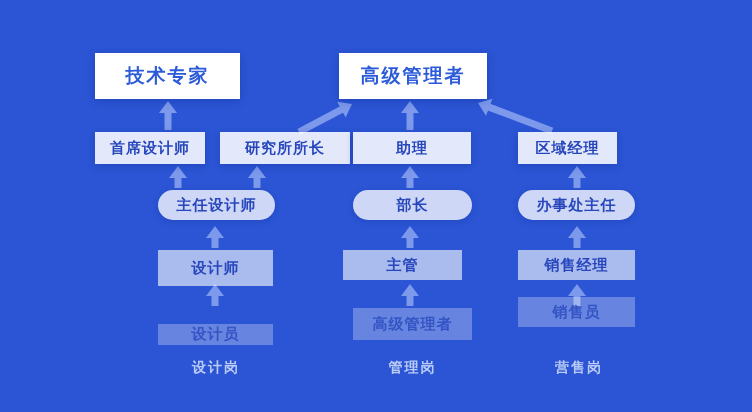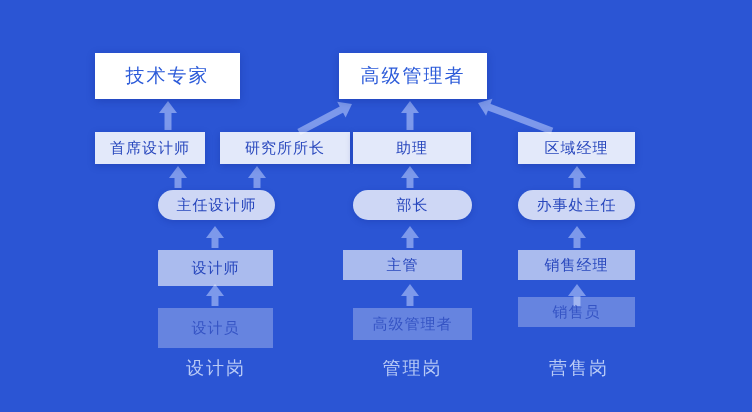--- a/index.html
+++ b/index.html
@@ -5,20 +5,21 @@
   html,body{margin:0;padding:0;}
   body{
     font-family:"Liberation Sans","DejaVu Sans",sans-serif;
     background:#20409a;
   }
   .stage{
     position:relative;
     width:752px;height:412px;
     background:var(--bg,#2B55D4);
     overflow:hidden;
+    font-weight:bold;
   }
   .arrows{
     position:absolute;left:0;top:0;width:752px;height:412px;
     pointer-events:none;
   }
   .box{
     position:absolute;
     display:flex;align-items:center;justify-content:center;
     box-sizing:border-box;
     color:var(--box-text,#2847BD);
@@ -47,21 +48,21 @@
   }
   .row5{
     background:rgba(255,255,255,0.28);
   }
   .row5 span{opacity:0.78;}
   .col-label{
     position:absolute;
     top:356px;height:24px;
     display:flex;align-items:center;justify-content:center;
     color:var(--label-text,#B9CBF6);
-    font-size:18px;
+    font-size:14px;
     letter-spacing:2px;
     white-space:nowrap;
   }
 </style>
 </head>
 <body>
 
 <div class="stage">
 
   <svg class="arrows" viewBox="0 0 752 412" xmlns="http://www.w3.org/2000/svg">
@@ -132,21 +133,21 @@
 
   <div class="box row2" style="left:95px;top:132px;width:110px;height:32px">
     <span>首席设计师</span>
   </div>
   <div class="box row2" style="left:220px;top:132px;width:130px;height:32px">
     <span>研究所所长</span>
   </div>
   <div class="box row2" style="left:353px;top:132px;width:118px;height:32px">
     <span>助理</span>
   </div>
-  <div class="box row2" style="left:518px;top:132px;width:117px;height:32px">
+  <div class="box row2" style="left:518px;top:132px;width:99px;height:32px">
     <span>区域经理</span>
   </div>
 
   <div class="box row3" style="left:158px;top:190px;width:117px;height:30px">
     <span>主任设计师</span>
   </div>
   <div class="box row3" style="left:353px;top:190px;width:119px;height:30px">
     <span>部长</span>
   </div>
   <div class="box row3" style="left:518px;top:190px;width:117px;height:30px">
@@ -156,21 +157,21 @@
   <div class="box row4" style="left:158px;top:250px;width:115px;height:36px">
     <span>设计师</span>
   </div>
   <div class="box row4" style="left:343px;top:250px;width:119px;height:30px">
     <span>主管</span>
   </div>
   <div class="box row4" style="left:518px;top:250px;width:117px;height:30px">
     <span>销售经理</span>
   </div>
 
-  <div class="box row5" style="left:158px;top:308px;width:115px;height:40px">
+  <div class="box row5" style="left:158px;top:324px;width:115px;height:21px">
     <span>设计员</span>
   </div>
   <div class="box row5" style="left:353px;top:308px;width:119px;height:32px">
     <span>高级管理者</span>
   </div>
   <div class="box row5" style="left:518px;top:297px;width:117px;height:30px">
     <span>销售员</span>
   </div>
 
   <div class="col-label" style="left:158px;width:116px">设计岗</div>

